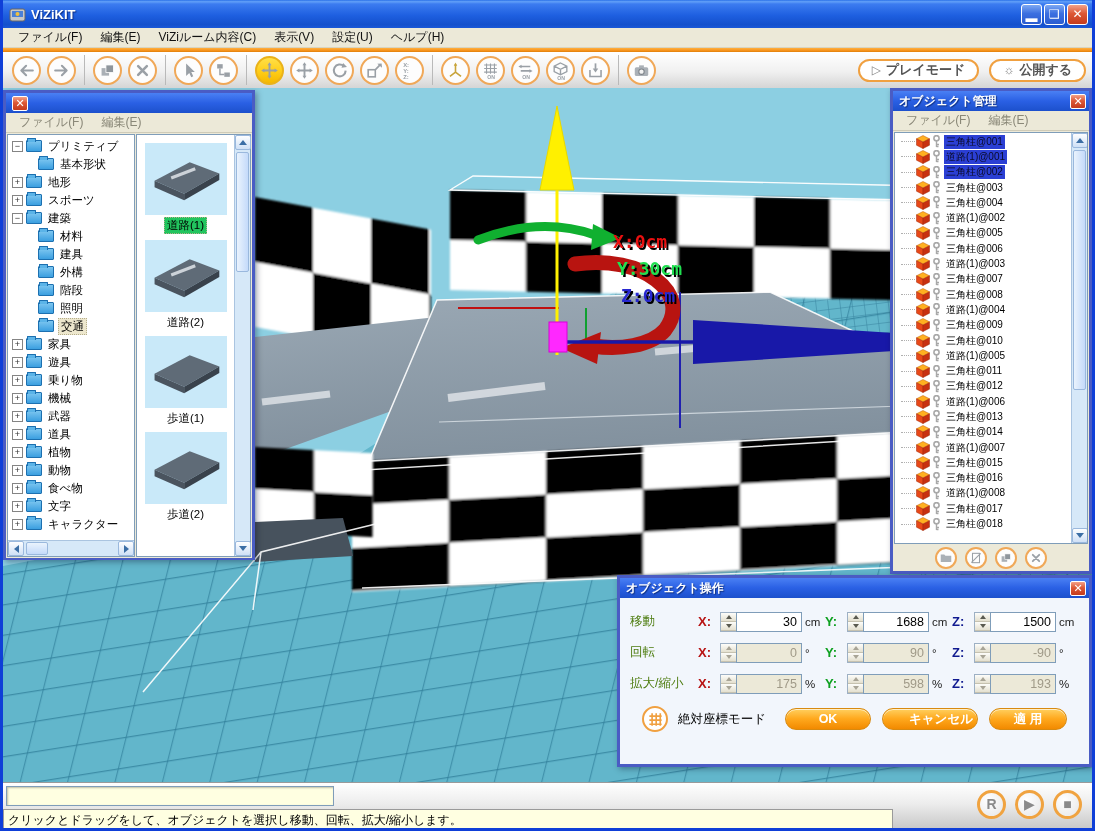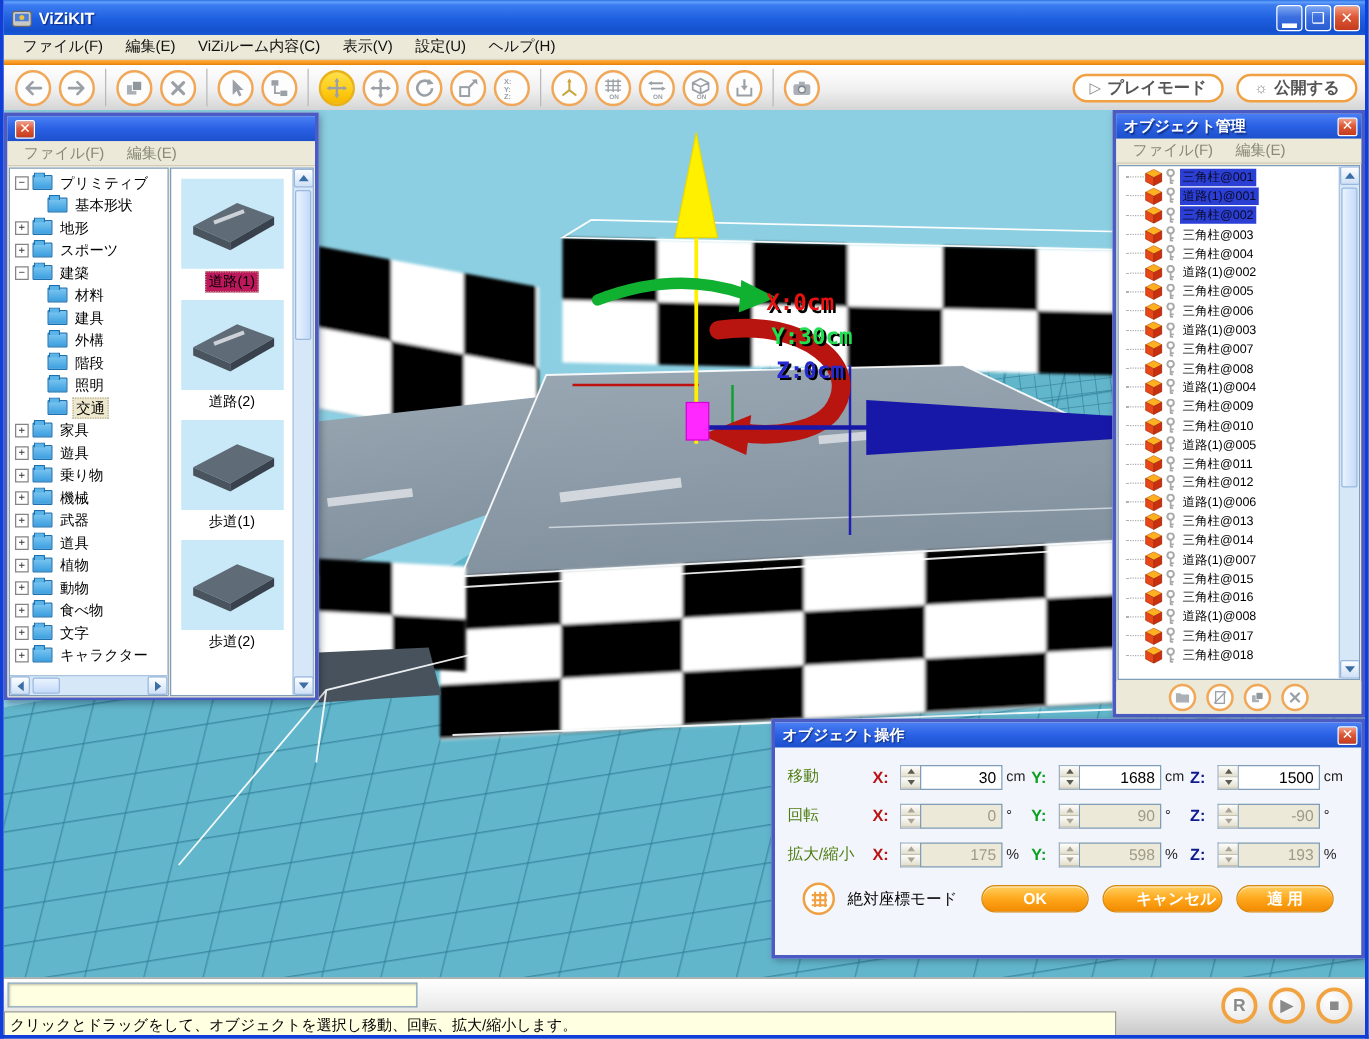--- a/index.html
+++ b/index.html
@@ -69,21 +69,21 @@
   .i-u{border-width:0 4px 5px 4px;border-color:transparent transparent #3b6ea5 transparent;}
   .i-d{border-width:5px 4px 0 4px;border-color:#3b6ea5 transparent transparent transparent;}
   .hthumb{width:22px;height:13px;margin:1px 2px;background:linear-gradient(180deg,#eaf3fd,#c4dafa);border:1px solid #9ab8dd;border-radius:2px;}
   .hspacer{flex:1;}
   .thumbwrap{flex:1;display:flex;margin:1px 1px 1px 0;border:1px solid #7f9db9;background:#fff;}
   .thumbs{flex:1;padding-top:8px;display:flex;flex-direction:column;align-items:center;gap:6px;}
   .tcell{width:86px;text-align:center;}
   .timg{width:82px;height:72px;background:#c9e9f9;display:flex;align-items:center;justify-content:center;margin:0 auto;}
   .timg svg{width:74px;height:52px;}
   .tlab{font-size:11.5px;margin-top:2px;display:inline-block;padding:0 2px;}
-  .tcell.sel .tlab{background:#be185d;border:1px dotted #b5ae8c;}
+  .tcell.sel .tlab{background:#22c55e;border:1px dotted #b5ae8c;}
   .vscroll{width:16px;display:flex;flex-direction:column;background:#d6e8f8;border-left:1px solid #aac4e0;}
   .vthumb{width:13px;flex:0 0 120px;margin:2px 1px;background:linear-gradient(90deg,#eaf3fd,#c4dafa);border:1px solid #9ab8dd;border-radius:2px;}
   .vfill{flex:1;}
   
   .objpanel{right:0;top:0;width:202px;height:486px;display:flex;flex-direction:column;}
   .objlist-wrap{flex:1;display:flex;margin:1px;border:1px solid #7f9db9;background:#fff;overflow:hidden;}
   .objlist{flex:1;overflow:hidden;padding-top:1px;}
   .orow{height:15.3px;display:flex;align-items:center;padding-left:6px;white-space:nowrap;}
   .oline{width:14px;border-top:1px dotted #b0b0b0;margin-right:1px;flex:none;}
   .orow svg.cube{width:14px;height:14px;flex:none;}

